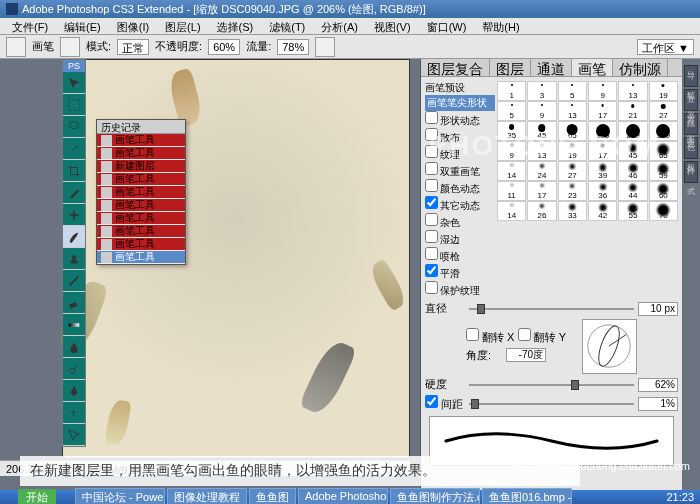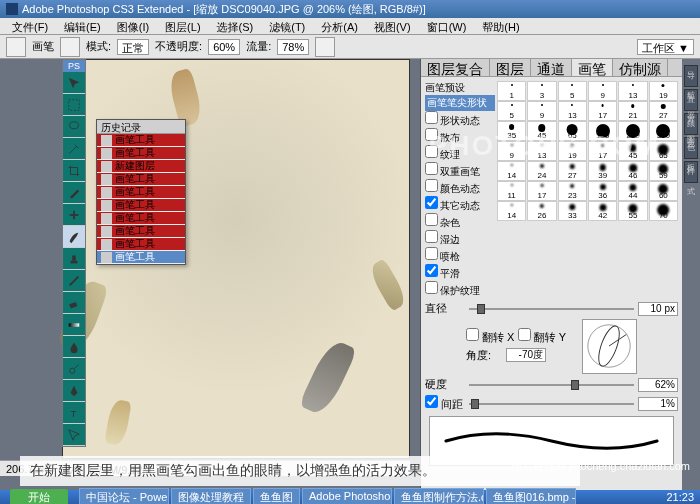--- a/index.html
+++ b/index.html
@@ -44,21 +44,21 @@
 .sliderrow input[type=text]{width:40px;border:1px solid #999;height:14px;font-size:10px;text-align:right;padding-right:2px}
 .slider{flex:1;height:10px;position:relative;margin:0 4px}
 .slider::before{content:"";position:absolute;top:4px;left:0;right:0;height:2px;background:#999}
 .slider .thumb{position:absolute;top:0;width:8px;height:10px;background:#666;border:1px solid #333}
 .preview{height:50px;border:1px solid #999;background:#fff;margin:4px;position:relative}
 .preview svg{width:100%;height:100%}
 .anglebox{width:55px;height:55px;border:1px solid #999;background:#fff;position:relative;margin-left:6px}
 .anglebox svg{width:100%;height:100%}
 .statusbar{position:absolute;bottom:14px;left:0;height:16px;background:#e6e6e6;border-top:1px solid #999;font-size:10px;padding:2px 6px;display:flex;gap:10px;width:410px}
 .taskbar{position:absolute;bottom:0;left:0;right:0;height:14px;background:linear-gradient(#3a7bd5,#2c5fa8);display:flex;align-items:center;color:#fff;font-size:9px}
-.taskbar .start{background:#4caf50;padding:1px 18px;border-radius:2px;margin:0 10px}
+.taskbar .start{background:#4caf50;padding:1px 8px;border-radius:2px;margin:0 18px}
 .taskbar .tb{background:#5a8ac6;padding:1px 6px;margin:0 1px;border:1px solid #7aa6d8;max-width:90px;overflow:hidden;white-space:nowrap}
 .taskbar .clock{margin-left:auto;padding:16px 6px}
 .caption{position:absolute;bottom:18px;left:20px;right:120px;background:rgba(255,255,255,.85);padding:6px 10px;font-size:14px;color:#333;z-index:20}
 .watermark{position:absolute;right:40px;top:130px;color:rgba(255,255,255,.5);font-size:28px;font-weight:bold;letter-spacing:2px;z-index:15;font-family:Arial}
 .watermark2{position:absolute;right:10px;bottom:30px;color:#fff;font-size:11px;z-index:20}
 </style>
 </head>
 <body>
 
 <div class="titlebar">

